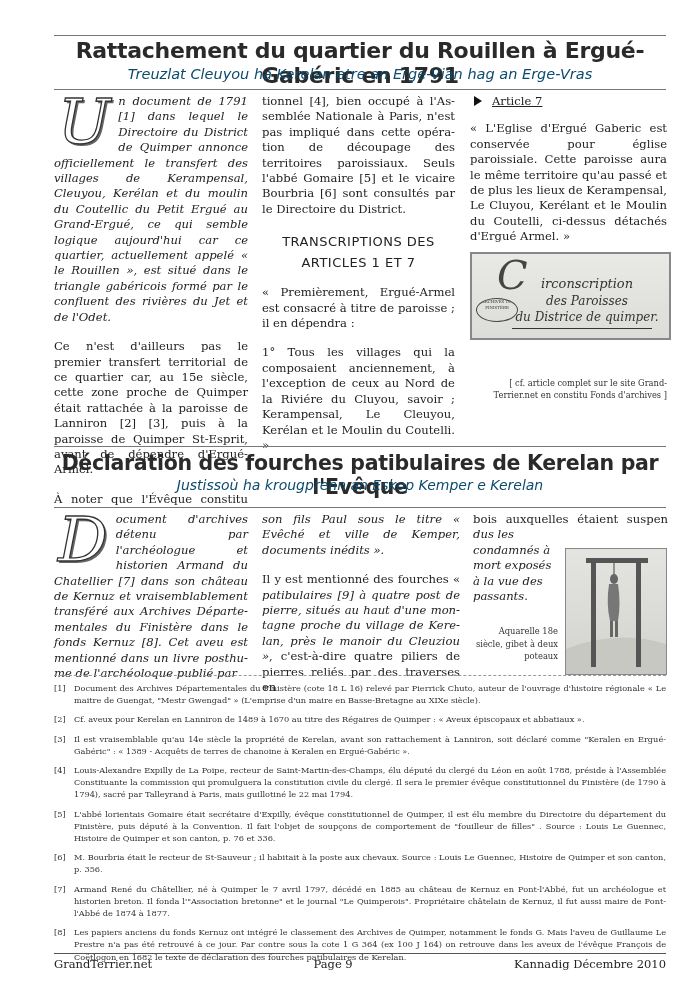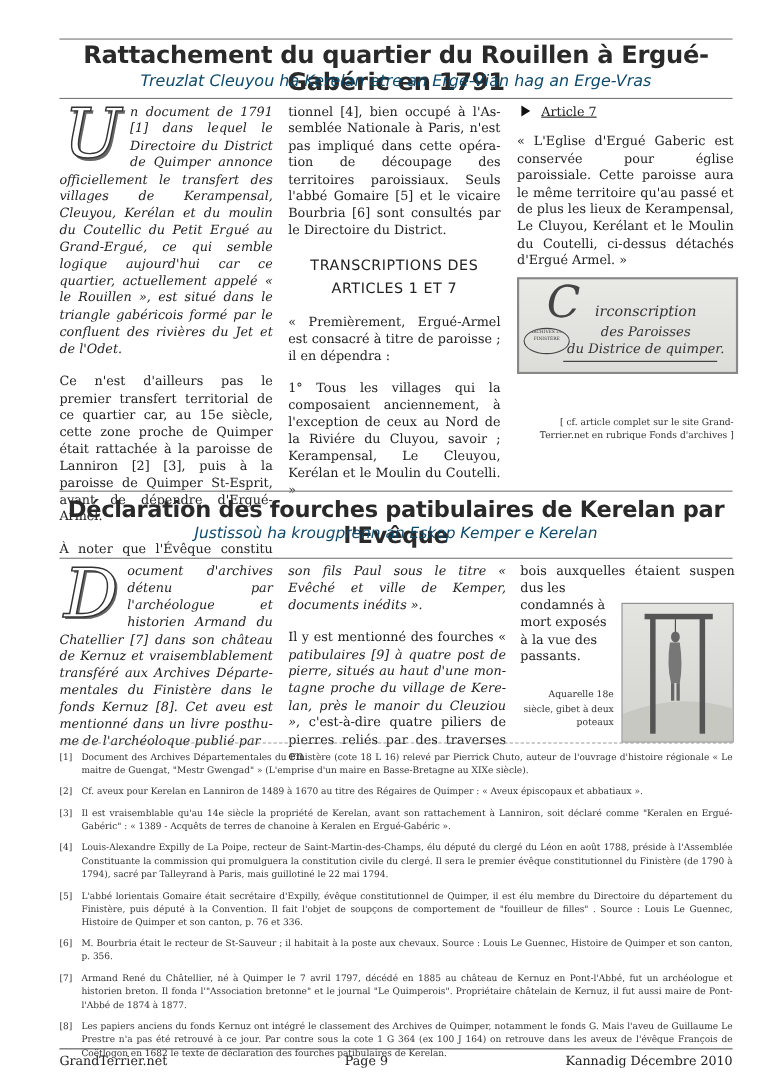--- a/index.html
+++ b/index.html
@@ -65,21 +65,21 @@
 </div>
 
 <div class="photo1">
   <div class="bigC">C</div>
   <div class="script" style="top:22px; font-size:13px;">irconscription</div>
   <div class="script" style="top:40px;">des Paroisses</div>
   <div class="script" style="top:56px;">du Districe de quimper.</div>
   <div class="stamp">ARCHIVES DU FINISTÈRE</div>
   <div class="underline"></div>
 </div>
-<div class="caption1">[ cf. article complet sur le site Grand-Terrier.net en rubrique Fonds d'archives ]</div>
+<div class="caption1">[ cf. article complet sur le site Grand-Terrier.net en constitu Fonds d'archives ]</div>
 
 <div class="rule" style="top:446px;"></div>
 <div class="title" style="top:451px; font-size:20.5px;">Déclaration des fourches patibulaires de Kerelan par l'Evêque</div>
 <div class="subtitle" style="top:477px; font-size:14px;">Justissoù ha krougprenn an Eskop Kemper e Kerelan</div>
 <div class="rule" style="top:507px;"></div>
 
 <div class="col" style="left:54px; top:512px; width:194px;">
   <p class="it">
     <span class="dropcap">D</span>
     <span>ocument d'archives déte­nu par l'archéologue et historien Armand du Chatellier [7] dans son château de Kernuz et vraisemblablement transféré aux Archives Départe­mentales du Finistère dans le fonds Kernuz [8]. Cet aveu est mentionné dans un livre posthu­me de l'archéoloque publié par</span>
@@ -88,21 +88,21 @@
 
 <div class="col" style="left:262px; top:512px; width:198px;">
   <p class="it">son fils Paul sous le titre « Evêché et ville de Kemper, documents iné­dits ».</p>
   <p>
     <span>Il y est mentionné des fourches « </span><span class="it">patibulaires [9] à quatre post de pierre, situés au haut d'une mon­tagne proche du village de Kere­lan, près le manoir du Cleuziou »</span><span>, c'est-à-dire quatre piliers de pier­res reliés par des traverses en</span>
   </p>
 </div>
 
 <div class="col" style="left:473px; top:512px; width:195px;">
   <div style="text-align-last:justify;">bois auxquelles étaient suspen­</div>
-  <div style="width:88px; text-align:left;">dus les condamnés à mort exposés à la vue des passants.</div>
+  <div style="width:88px; text-align:left;font-style:italic;">dus les condamnés à mort exposés à la vue des passants.</div>
 </div>
 
 <div class="photo2">
   <svg width="100" height="125" viewBox="0 0 100 125">
     <path d="M0 100 Q50 80 100 95 L100 125 L0 125 Z" fill="#c8c8c3"></path>
     <rect x="25" y="10" width="5" height="108" fill="#555"></rect>
     <rect x="70" y="10" width="5" height="108" fill="#555"></rect>
     <rect x="20" y="9" width="62" height="5" fill="#555"></rect>
     <line x1="48" y1="14" x2="48" y2="26" stroke="#444" stroke-width="1"></line>
     <ellipse cx="48" cy="30" rx="4" ry="5" fill="#666"></ellipse>

